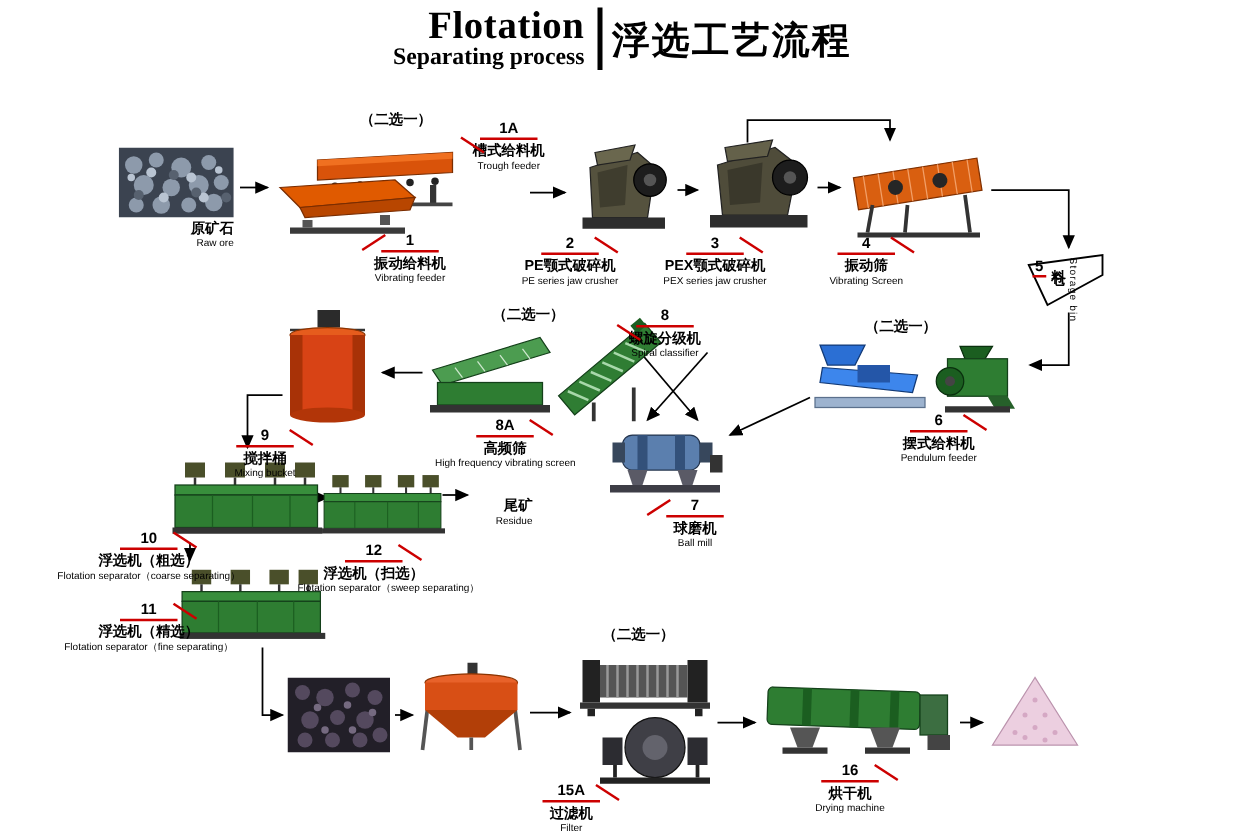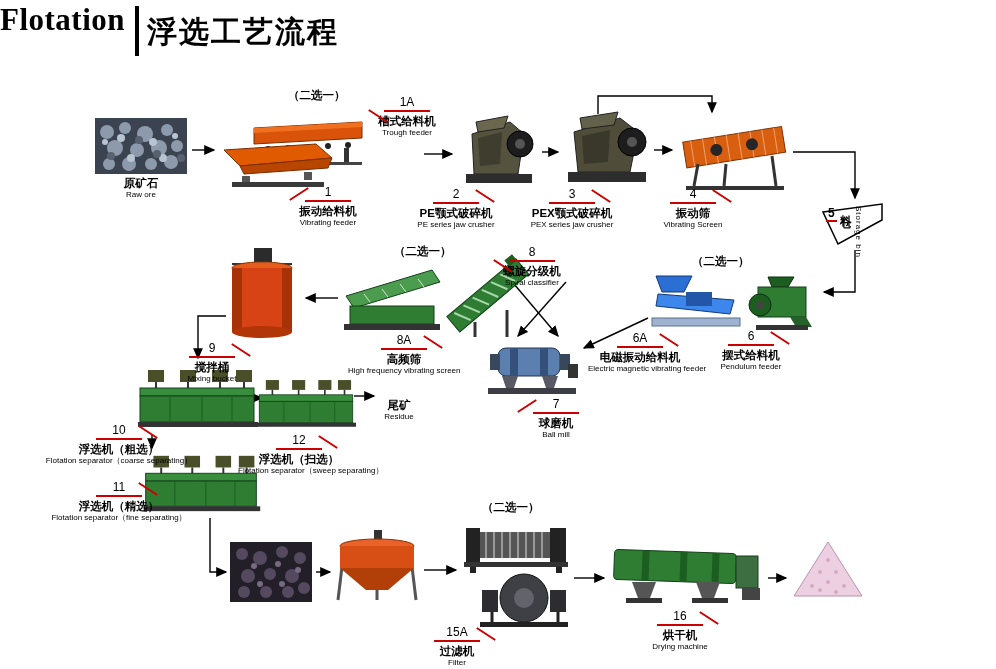--- a/index.html
+++ b/index.html
@@ -1,58 +1,59 @@
 <!DOCTYPE html>
 <html><head>
 <meta charset="utf-8">
 <style>
   html,body{margin:0;padding:0;background:#fff;}
   #canvas{position:relative;width:996px;height:669px;background:#fff;overflow:hidden;
           font-family:"Liberation Sans", sans-serif;color:#000;}
   
-  .header{position:absolute;left:0;right:0;top:4px;display:flex;justify-content:flex-start;
+  .header{position:absolute;left:0;right:0;top:4px;display:flex;justify-content:center;
           align-items:flex-start;gap:6px;}
   .t-en{text-align:right;font-family:"Liberation Serif", serif;}
   .t1{font-size:31px;font-weight:bold;line-height:32px;letter-spacing:.5px;}
   .t2{font-size:19px;font-weight:bold;line-height:20px;}
   .t-div{width:4px;height:50px;background:#000;margin:2px 2px 0 4px;}
   .t-zh{font-size:30px;font-weight:bold;padding-top:8px;letter-spacing:2px;}
   
   .machine{position:absolute;}
   .machine svg{display:block;width:100%;height:100%;}
   
   .callout{position:absolute;text-align:center;}
-  .callout .num{font-size:12px;font-weight:normal;line-height:13px;}
+  .callout .num{font-size:12px;font-weight:bold;line-height:13px;}
   .callout .lead{position:relative;width:46px;height:2px;background:#c00;margin:1px auto 2px;}
   .callout .lead::before{content:"";position:absolute;width:22px;height:2px;background:#c00;}
   .tail-ul::before{left:-17px;top:-7px;transform:rotate(-33deg);}
   .tail-ur::before{right:-17px;top:-7px;transform:rotate(33deg);}
   .tail-dl::before{left:-17px;top:5px;transform:rotate(33deg);}
   .callout .zh{font-size:11.5px;font-weight:bold;white-space:nowrap;line-height:14px;}
   .callout .en{font-size:8px;white-space:nowrap;line-height:10px;}
-  .caption{position:absolute;text-align:center;}
+  .caption{position:absolute;text-align:right;}
   .caption .zh{font-size:11.5px;font-weight:bold;line-height:14px;}
   .caption .en{font-size:8px;line-height:10px;}
   .choose{position:absolute;font-size:11.5px;font-weight:bold;white-space:nowrap;}
   
   .bin-label{position:absolute;display:flex;gap:1px;align-items:flex-start;}
   .bin-label .num{font-size:12px;font-weight:bold;border-bottom:2px solid #c00;padding:0 2px;}
   .bin-label .zh-v{writing-mode:vertical-rl;font-size:11.5px;font-weight:bold;letter-spacing:2px;}
   .bin-label .en-v{writing-mode:vertical-rl;font-size:8px;letter-spacing:1px;}
   
   #flow{position:absolute;left:0;top:0;pointer-events:none;}
 </style>
 </head>
 <body>
 
 <div id="canvas">
 
   <div class="header">
     <div class="t-en">
       <div class="t1">Flotation</div>
+      <div class="t2">Separating process</div>
     </div>
     <div class="t-div"></div>
     <div class="t-zh">浮选工艺流程</div>
   </div>
 
   <svg id="flow" width="996" height="669">
     <defs>
       <marker id="ah" markerWidth="9" markerHeight="8" refX="7" refY="3.5" orient="auto">
         <path d="M0,0 L8,3.5 L0,7 Z" fill="#000"></path>
       </marker>
@@ -496,26 +497,20 @@
     <div class="zh">振动筛</div>
       <div class="en">Vibrating Screen</div>
   </div>
 
   <div class="bin-label" style="left:826px;top:206px">
     <span class="num">5</span>
     <span class="zh-v">料仓</span>
     <span class="en-v">Storage bin</span>
   </div>
 
-  <div class="callout" style="left:588px;top:332px;width:104px">
-    <div class="num">6A</div>
-      <div class="lead tail-ur"></div>
-    <div class="zh">电磁振动给料机</div>
-      <div class="en">Electric magnetic vibrating feeder</div>
-  </div>
   <div class="callout" style="left:710px;top:330px;width:82px">
     <div class="num">6</div>
       <div class="lead tail-ur"></div>
     <div class="zh">摆式给料机</div>
       <div class="en">Pendulum feeder</div>
   </div>
   <div class="callout" style="left:528px;top:398px;width:56px">
     <div class="num">7</div>
       <div class="lead tail-ul"></div>
     <div class="zh">球磨机</div>

